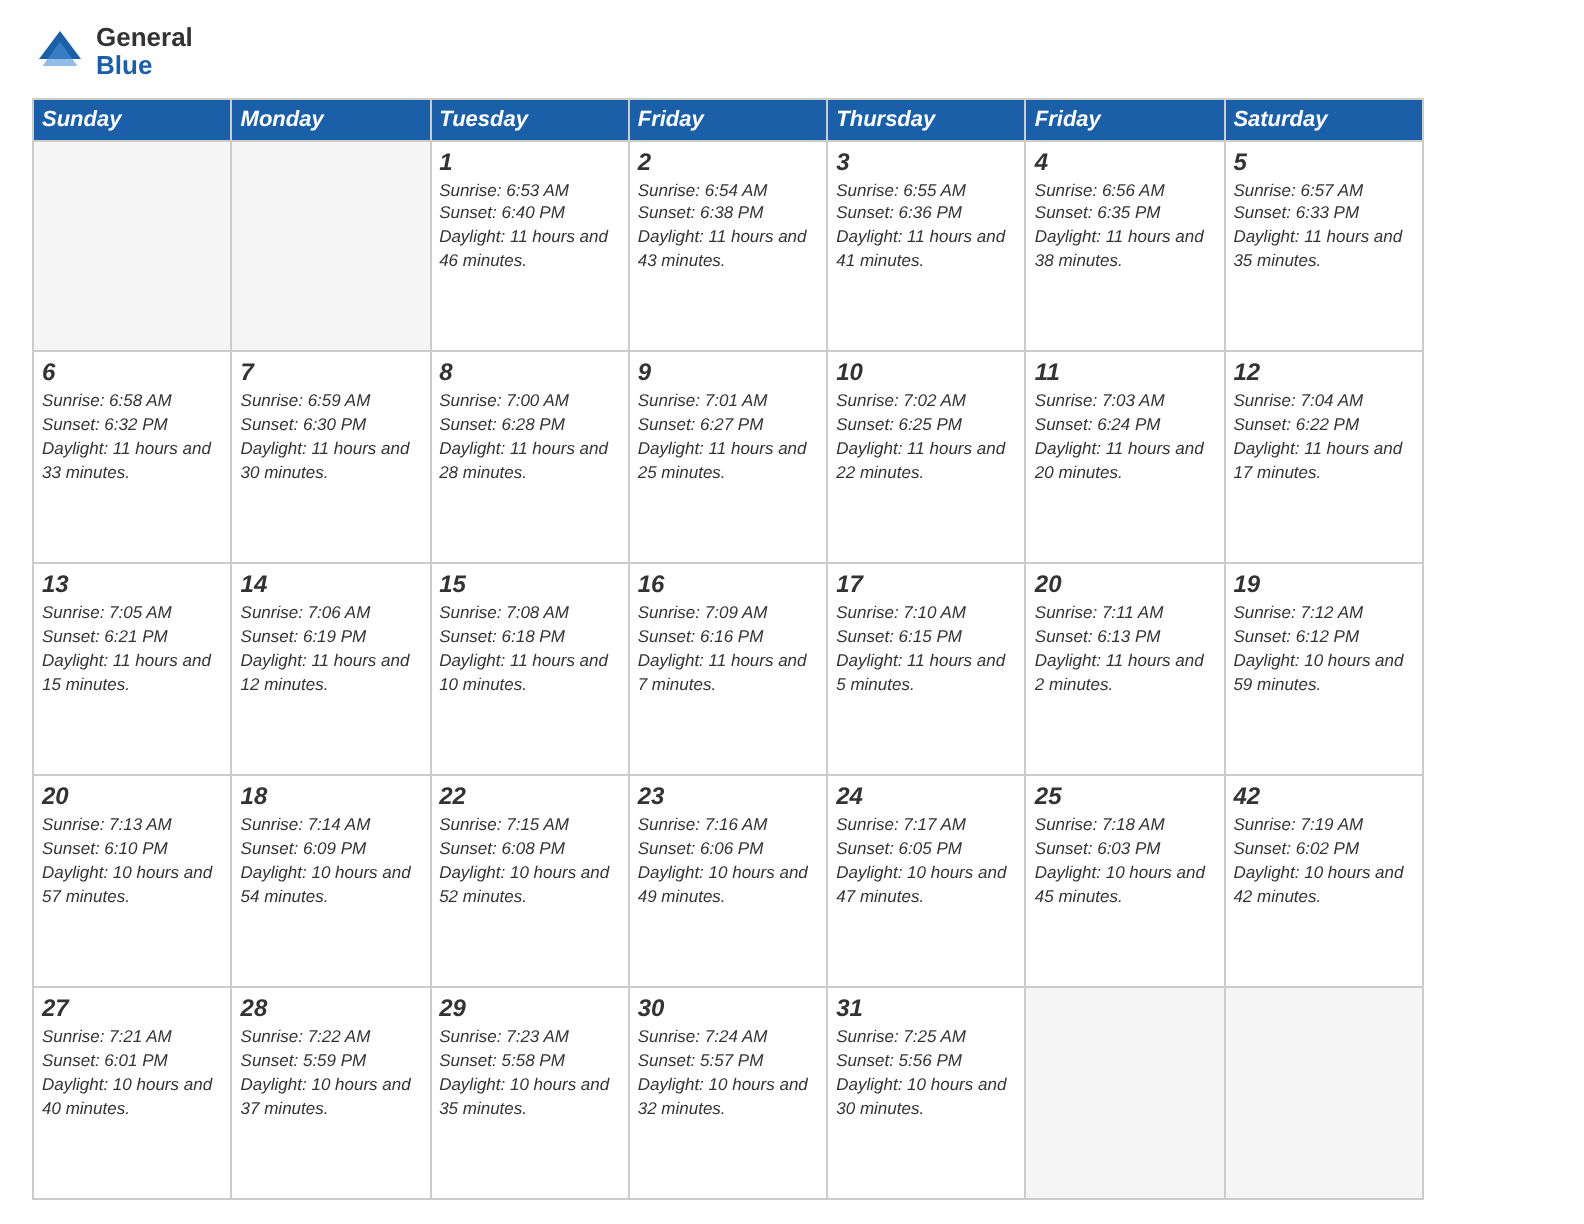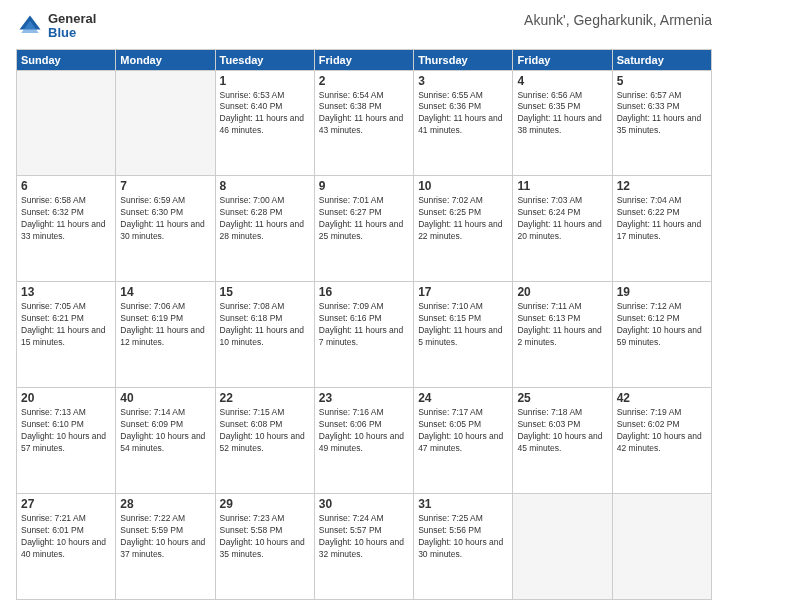--- a/index.html
+++ b/index.html
@@ -57,20 +57,21 @@
     }
     .subtitle {
       font-size: 14px;
       color: #555;
     }
     .calendar {
       flex: 1;
       border-collapse: collapse;
       width: 100%;
       table-layout: fixed;
+      font-style: italic;
     }
     .calendar th {
       background: #1a5fa8;
       color: #fff;
       font-size: 11px;
       font-weight: bold;
       padding: 4px 4px;
       text-align: left;
       border: 1px solid #ccc;
     }
@@ -108,21 +109,20 @@
       <svg class="logo-icon" viewBox="0 0 32 32">
         <polygon points="16,4 28,20 4,20" fill="#1a5fa8"></polygon>
         <polygon points="16,10 26,24 6,24" fill="#4a90d9" opacity="0.6"></polygon>
       </svg>
       <div class="logo-text">
         <span class="logo-general">General</span>
         <span class="logo-blue">Blue</span>
       </div>
     </div>
     <div class="title-block">
-      <div class="subtitle">Akunk', Gegharkunik, Armenia</div>
     </div>
   </div>
 
   <table class="calendar" id="cal-table">
   <thead>
         <tr>
           <th>Sunday</th>
           <th>Monday</th>
           <th>Tuesday</th>
           <th>Friday</th>
@@ -295,21 +295,21 @@
         <tr>
           <td>
         <span class="day-num">20</span>
         <div class="day-info">
           Sunrise: 7:13 AM<br>
           Sunset: 6:10 PM<br>
           Daylight: 10 hours and 57 minutes.
         </div>
       </td>
           <td>
-        <span class="day-num">40</span>
+        <span class="day-num">18</span>
         <div class="day-info">
           Sunrise: 7:14 AM<br>
           Sunset: 6:09 PM<br>
           Daylight: 10 hours and 54 minutes.
         </div>
       </td>
           <td>
         <span class="day-num">22</span>
         <div class="day-info">
           Sunrise: 7:15 AM<br>

